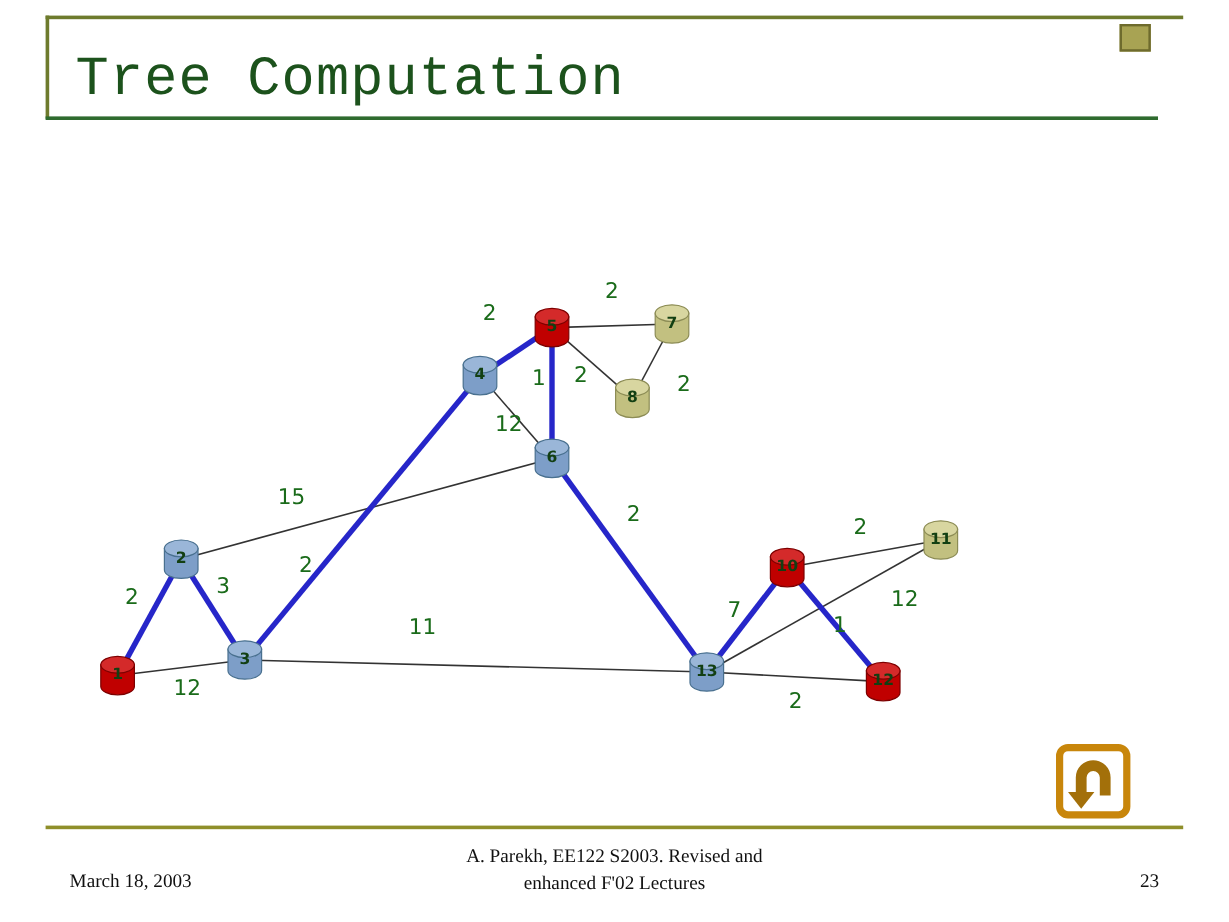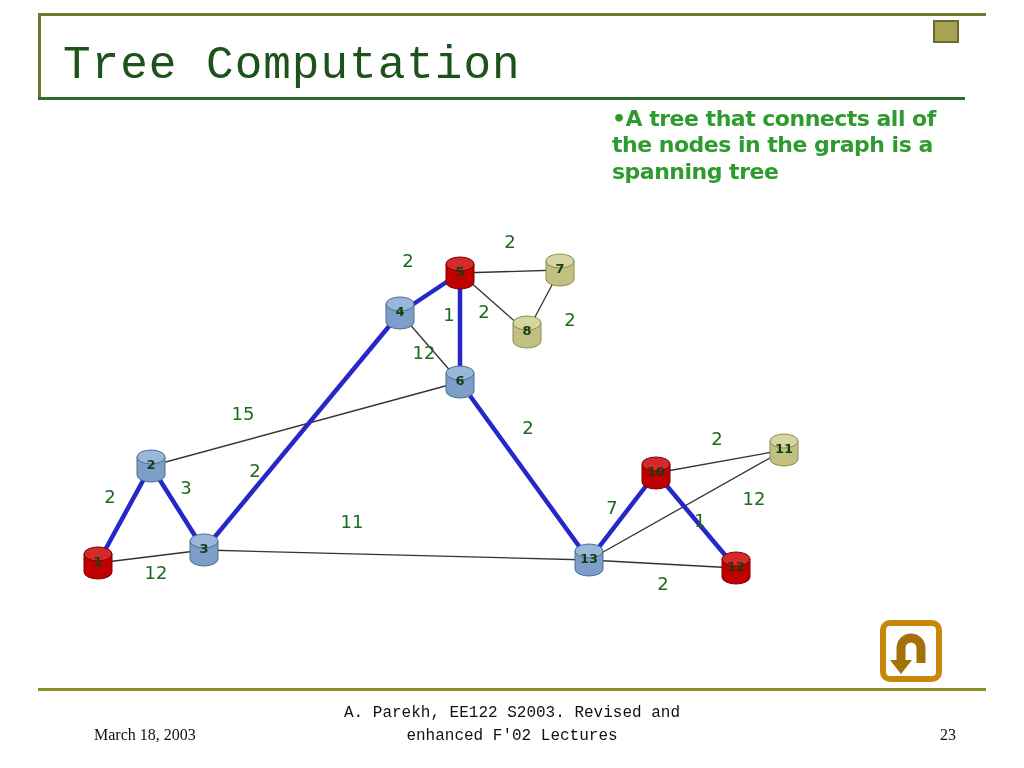--- a/index.html
+++ b/index.html
@@ -15,41 +15,40 @@
   .page-title{left:63px;top:40px;font-family:Liberation Mono, monospace;font-size:46px;
               color:#1c521c;letter-spacing:1px;}
 
   .bullets{left:612px;top:106px;width:352px;color:#2e9b2e;font-weight:bold;
            font-size:22px;line-height:1.2;font-family:"DejaVu Sans",sans-serif;letter-spacing:-0.5px;}
   .bullet{margin:0;}
 
   #graph-svg{left:0;top:0;}
 
   .rule-bottom{left:38px;top:688px;width:948px;height:3px;background:#8f8f2a;}
-  .footer-date{left:58px;top:726px;font-family:"Liberation Serif",serif;font-size:16px;color:#111;margin-left:36px;}
+  .footer-date{left:58px;top:726px;font-family:"Liberation Serif",serif;font-size:16px;color:#111;}
   .footer-credit{left:262px;top:702px;width:500px;text-align:center;white-space:pre-line;
-                 font-family:Liberation Mono, monospace;font-size:16px;color:#111;line-height:1.45;}
-  .footer-page{left:930px;top:726px;width:36px;text-align:center;
+                 font-family:Liberation Serif, serif;font-size:16px;color:#111;line-height:1.45;}
+  .footer-page{left:930px;top:726px;width:36px;text-align:right;
                font-family:"Liberation Serif",serif;font-size:16px;color:#111;}
 
   .return-btn{left:880px;top:620px;width:62px;height:62px;background:#fff;
               border:6px solid #c8860b;border-radius:10px;box-sizing:border-box;cursor:pointer;}
 </style>
 </head>
 <body>
 
 <div class="abs rule-top"></div>
 <div class="abs rule-left"></div>
 <div class="abs corner-square"></div>
 
 <div class="abs page-title">Tree Computation</div>
 <div class="abs rule-title"></div>
 
 <div class="abs bullets">
-  <p class="bullet">•A tree that connects all of the nodes in the graph is a spanning tree</p>
 </div>
 
 <svg id="graph-svg" class="abs" width="1024" height="768" viewBox="0 0 1024 768">
     <line x1="460" y1="273" x2="560" y2="270" stroke="#333333" stroke-width="1.3"></line>
     <line x1="560" y1="270" x2="527" y2="332" stroke="#333333" stroke-width="1.3"></line>
     <line x1="460" y1="273" x2="527" y2="332" stroke="#333333" stroke-width="1.3"></line>
     <line x1="400" y1="313" x2="460" y2="382" stroke="#333333" stroke-width="1.3"></line>
     <line x1="151" y1="466" x2="460" y2="382" stroke="#333333" stroke-width="1.3"></line>
     <line x1="98" y1="563" x2="204" y2="550" stroke="#333333" stroke-width="1.3"></line>
     <line x1="204" y1="550" x2="589" y2="560" stroke="#333333" stroke-width="1.3"></line>

